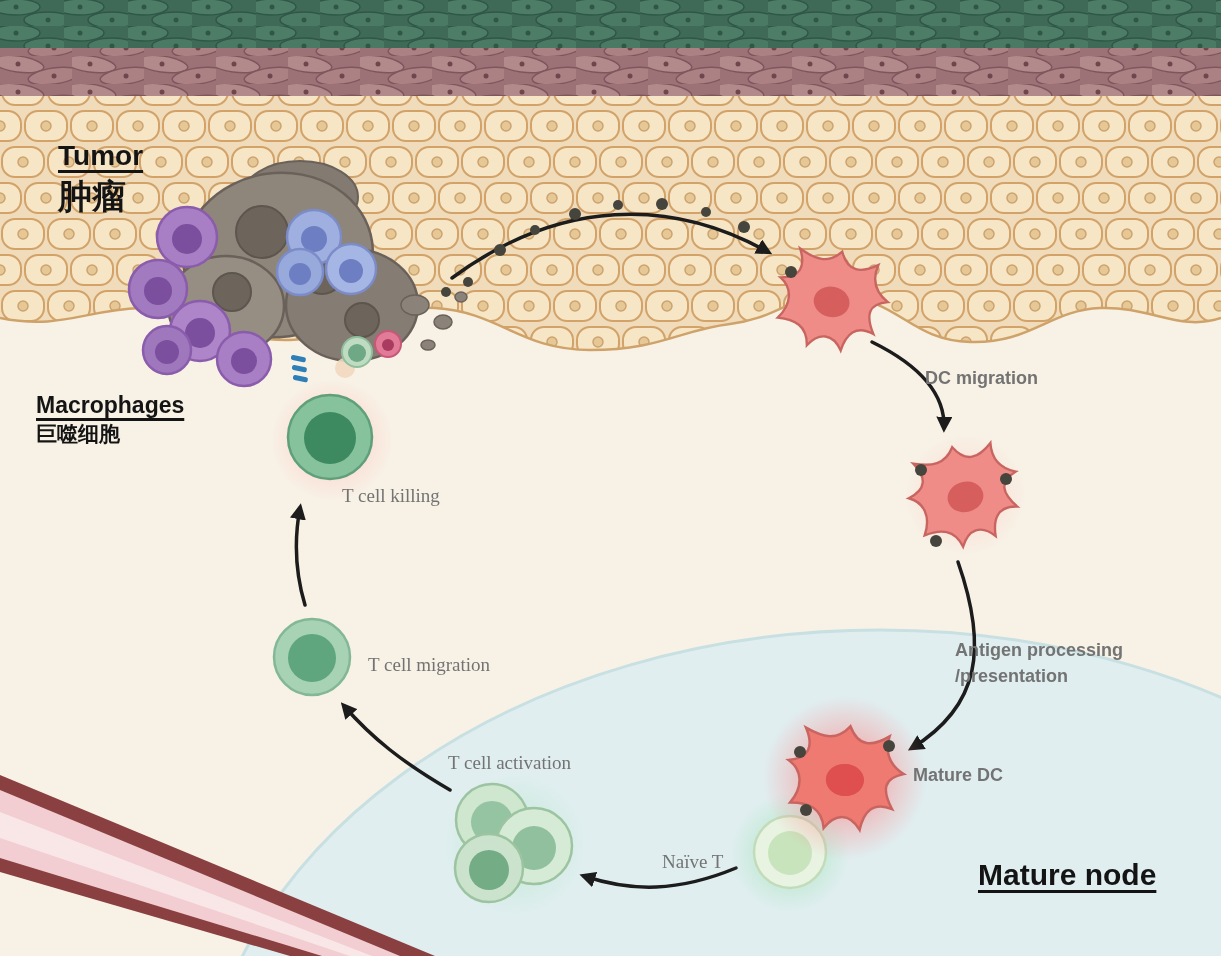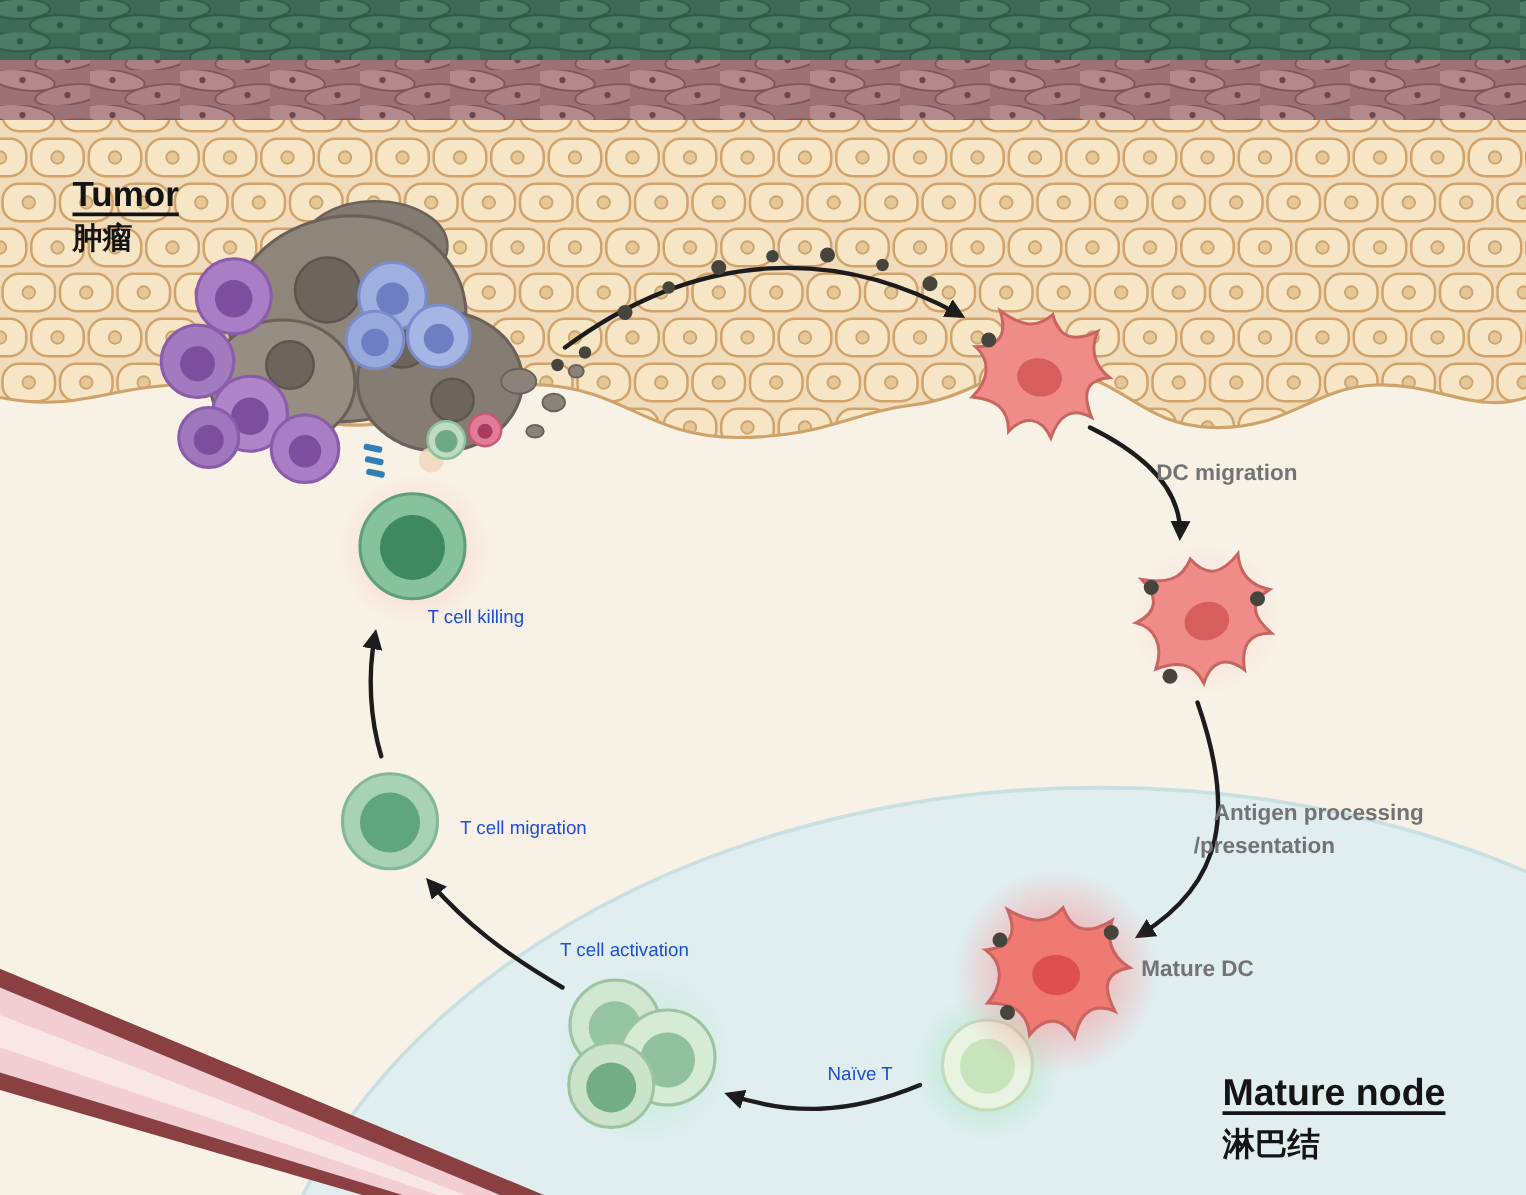--- a/index.html
+++ b/index.html
@@ -2,26 +2,26 @@
 <html><head>
 <meta charset="utf-8">
 <style>
   html,body{margin:0;padding:0;}
   body{background:#ffffff;}
   .stage{position:relative;width:1221px;height:956px;overflow:hidden;background:#f8f2e6;font-family:"Liberation Sans",sans-serif;color:#141414;}
   .stage svg{position:absolute;left:0;top:0;display:block;}
   .lbl{position:absolute;line-height:1.15;white-space:nowrap;}
   .u{text-decoration:underline;text-decoration-thickness:2.5px;text-underline-offset:5px;}
   .en-xl{font-size:28px;font-weight:700;display:block;}
-  .zh-xl{font-size:24px;font-weight:700;display:block;margin-top:5px;}
+  .zh-xl{font-size:34px;font-weight:700;display:block;margin-top:5px;}
   .en-lg{font-size:23px;font-weight:700;display:block;}
   .zh-lg{font-size:21px;font-weight:700;display:block;margin-top:4px;}
   .en-xxl{font-size:30px;font-weight:700;display:block;}
   .zh-xxl{font-size:26px;font-weight:700;display:block;margin-top:8px;}
-  .step{font-size:15px;color:#1d4ed8;}
+  .step{font-size:19px;color:#737373;font-family:Liberation Serif, serif;}
   .stepb{font-size:18px;font-weight:700;color:#737373;line-height:1.45;}
 </style>
 </head>
 <body>
 
 <div class="stage">
 
 <svg width="1221" height="956" viewBox="0 0 1221 956" xmlns="http://www.w3.org/2000/svg">
   <defs>
     <pattern id="epithelium" width="92" height="72" patternUnits="userSpaceOnUse">
@@ -246,37 +246,40 @@
           <circle cx="806" cy="810" r="6"></circle>
     </g>
   </g>
 </svg>
 
 <div class="lbl" style="left:58px;top:140px;">
   <span class="en-xl u">Tumor</span>
   <span class="zh-xl">肿瘤</span>
 </div>
 
+<div class="lbl" style="left:36px;top:392px;">
+  <span class="en-lg u">Macrophages</span>
+  <span class="zh-lg">巨噬细胞</span>
+</div>
 
 <div class="lbl step" style="left:342px;top:485px;">T cell killing</div>
 
 <div class="lbl step" style="left:368px;top:654px;">T cell migration</div>
 
 <div class="lbl step" style="left:448px;top:752px;">T cell activation</div>
 
 <div class="lbl step" style="left:662px;top:808px;margin-top:43px;">Naïve T</div>
 
 
 <div class="lbl stepb" style="left:925px;top:365px;">DC migration</div>
 
 <div class="lbl stepb" style="left:955px;top:637px;">
-  <span style="display:block;margin-left:16px;">Antigen processing</span>
+  <span style="display:block;">Antigen processing</span>
   <span style="display:block;">/presentation</span>
 </div>
 
 <div class="lbl stepb" style="left:913px;top:762px;text-align:right;">Mature DC</div>
 
 <div class="lbl" style="left:978px;top:858px;">
   <span class="en-xxl u">Mature node</span>
-  <span class="zh-xxl">淋巴结</span>
 </div>
 
 </div>
 
 </body></html>

